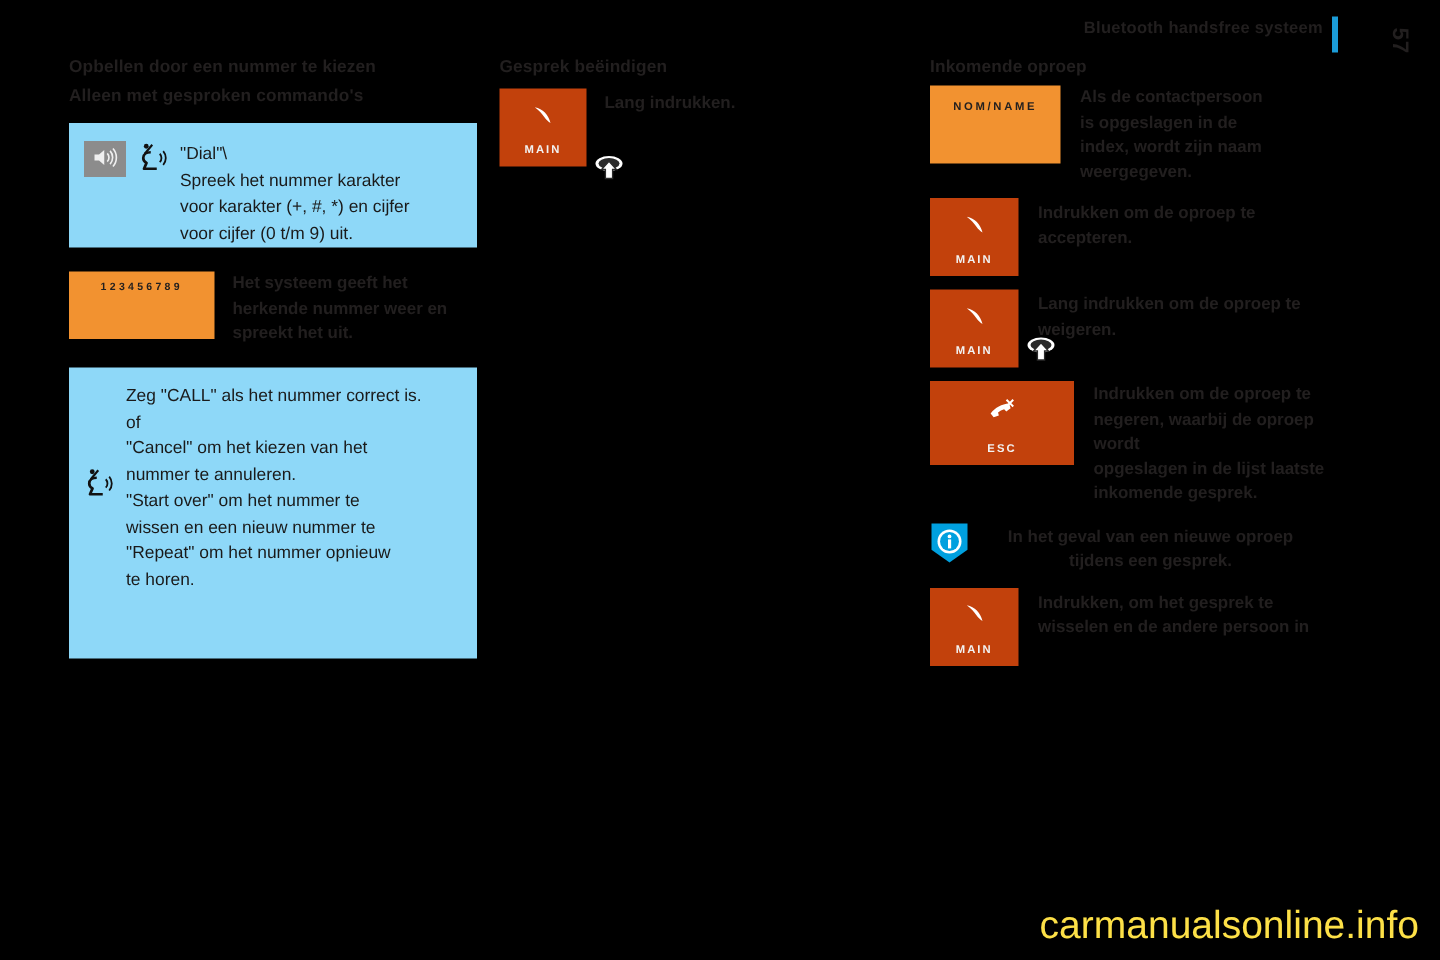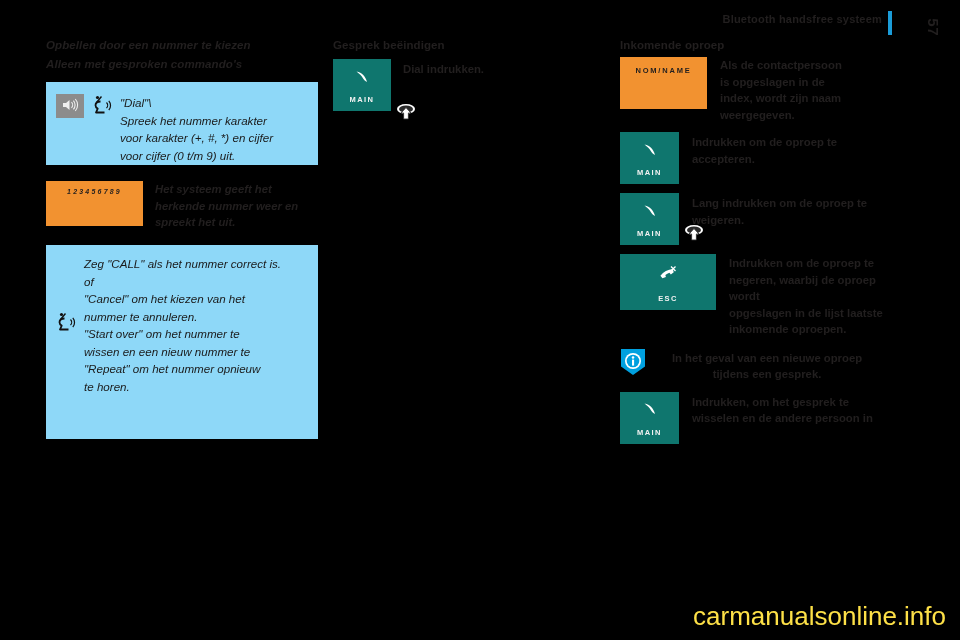--- a/index.html
+++ b/index.html
@@ -24,21 +24,21 @@
   }
   .page-number{
     position:absolute;right:18px;top:36px;
     font-size:15px;font-weight:bold;color:#221f1f;
     transform:rotate(90deg);transform-origin:right top;
     letter-spacing:.5px;
   }
 
   
   .col{position:absolute;top:38px;}
-  .col-left{left:46px;width:272px;font-style:italic;}
+  .col-left{left:46px;width:272px;}
   .col-mid{left:333px;width:272px;}
   .col-right{left:620px;width:275px;}
 
   .sect-title{
     font-size:11.5px;font-weight:bold;color:#221f1f;
     margin:0 0 4px 0;letter-spacing:.1px;line-height:15px;
   }
   .sect-sub{
     font-size:11.5px;font-weight:bold;color:#221f1f;
     margin:0 0 10px 0;letter-spacing:.1px;line-height:15px;
@@ -49,21 +49,21 @@
   .panel-blue{background:#8ed8f8;}
   .panel-row{display:flex;align-items:flex-start;}
 
   .body-text{
     font-size:11.6px;line-height:17.5px;color:#1a1a1a;
   }
   .body-text.bold{font-weight:bold;color:#221f1f;font-size:11.3px;line-height:16.5px;}
 
   
   .tile{
-    background:#0f766e;position:relative;flex:none;
+    background:#c2410c;position:relative;flex:none;
   }
   .tile-label{
     position:absolute;left:0;right:0;bottom:7px;text-align:center;
     color:#f2f2f2;font-size:7.5px;font-weight:bold;letter-spacing:1.4px;
     font-family:"Liberation Sans",sans-serif;
   }
   .tile-orange{background:#f29230;position:relative;flex:none;padding-left:15px;}
   .tile-orange .nom{
     position:absolute;left:0;right:0;top:9px;text-align:center;
     color:#221f1f;font-size:7.5px;font-weight:bold;letter-spacing:1.8px;
@@ -174,21 +174,21 @@
     <div class="sect-title">Gesprek beëindigen</div>
 
     <div class="panel-row" style="margin-top:6px;position:relative;">
       <div class="tile" style="width:58px;height:52px;">
         <svg class="glyph-phone" width="22" height="22" viewBox="0 0 22 22">
           <path d="M5.5 2.5c5.5 1 9 5 10.5 10.5-1.8-1.1-3-2.3-3.9-3.6C10.6 7 8.4 4.6 5.5 2.5z" fill="#ffffff"></path>
         </svg>
         <div class="tile-label">MAIN</div>
       </div>
       <div class="body-text bold" style="margin-left:12px;padding-top:2px;width:190px;">
-        <div>Dial indrukken.</div>
+        <div>Lang indrukken.</div>
       </div>
       <div class="press-badge" style="left:61px;top:42px;">
         <svg width="24" height="24" viewBox="0 0 24 24">
           <ellipse cx="12" cy="8" rx="9" ry="5" fill="#ffffff"></ellipse>
           <ellipse cx="12" cy="8" rx="7" ry="3.6" fill="#2b2b2b"></ellipse>
           <path d="M12 6.5l5 5.5h-2.6v6h-4.8v-6H7z" fill="#ffffff" stroke="#2b2b2b" stroke-width="0.9"></path>
         </svg>
       </div>
     </div>
   </div>
@@ -248,21 +248,21 @@
             <path d="M4 8c4.6-2 9.4-2 14 0l-.6 3.2-3.6.6-.5-2.1a12 12 0 0 0-4.6 0l-.5 2.1-3.6-.6z" fill="#ffffff"></path>
           </g>
           <path d="M14 2.5l4.5 4.5M18.5 2.5L14 7" stroke="#ffffff" stroke-width="1.3"></path>
         </svg>
         <div class="tile-label">ESC</div>
       </div>
       <div class="body-text bold" style="margin-left:13px;width:218px;padding-top:1px;">
         <div>Indrukken om de oproep te</div>
         <div>negeren, waarbij de oproep wordt</div>
         <div>opgeslagen in de lijst laatste</div>
-        <div>inkomende oproepen.</div>
+        <div>inkomende gesprek.</div>
       </div>
     </div>
 
     <div class="panel-row" style="margin-top:10px;align-items:flex-start;text-align:center;">
       <div class="info-icon">
         <svg width="26" height="28" viewBox="0 0 26 28">
           <path d="M1 1h24v17.5L13 27 1 18.5z" fill="#00a0df"></path>
           <circle cx="13" cy="13" r="8" fill="#ffffff"></circle>
           <circle cx="13" cy="13" r="6.3" fill="#00a0df"></circle>
           <circle cx="13" cy="9.6" r="1.25" fill="#ffffff"></circle>

